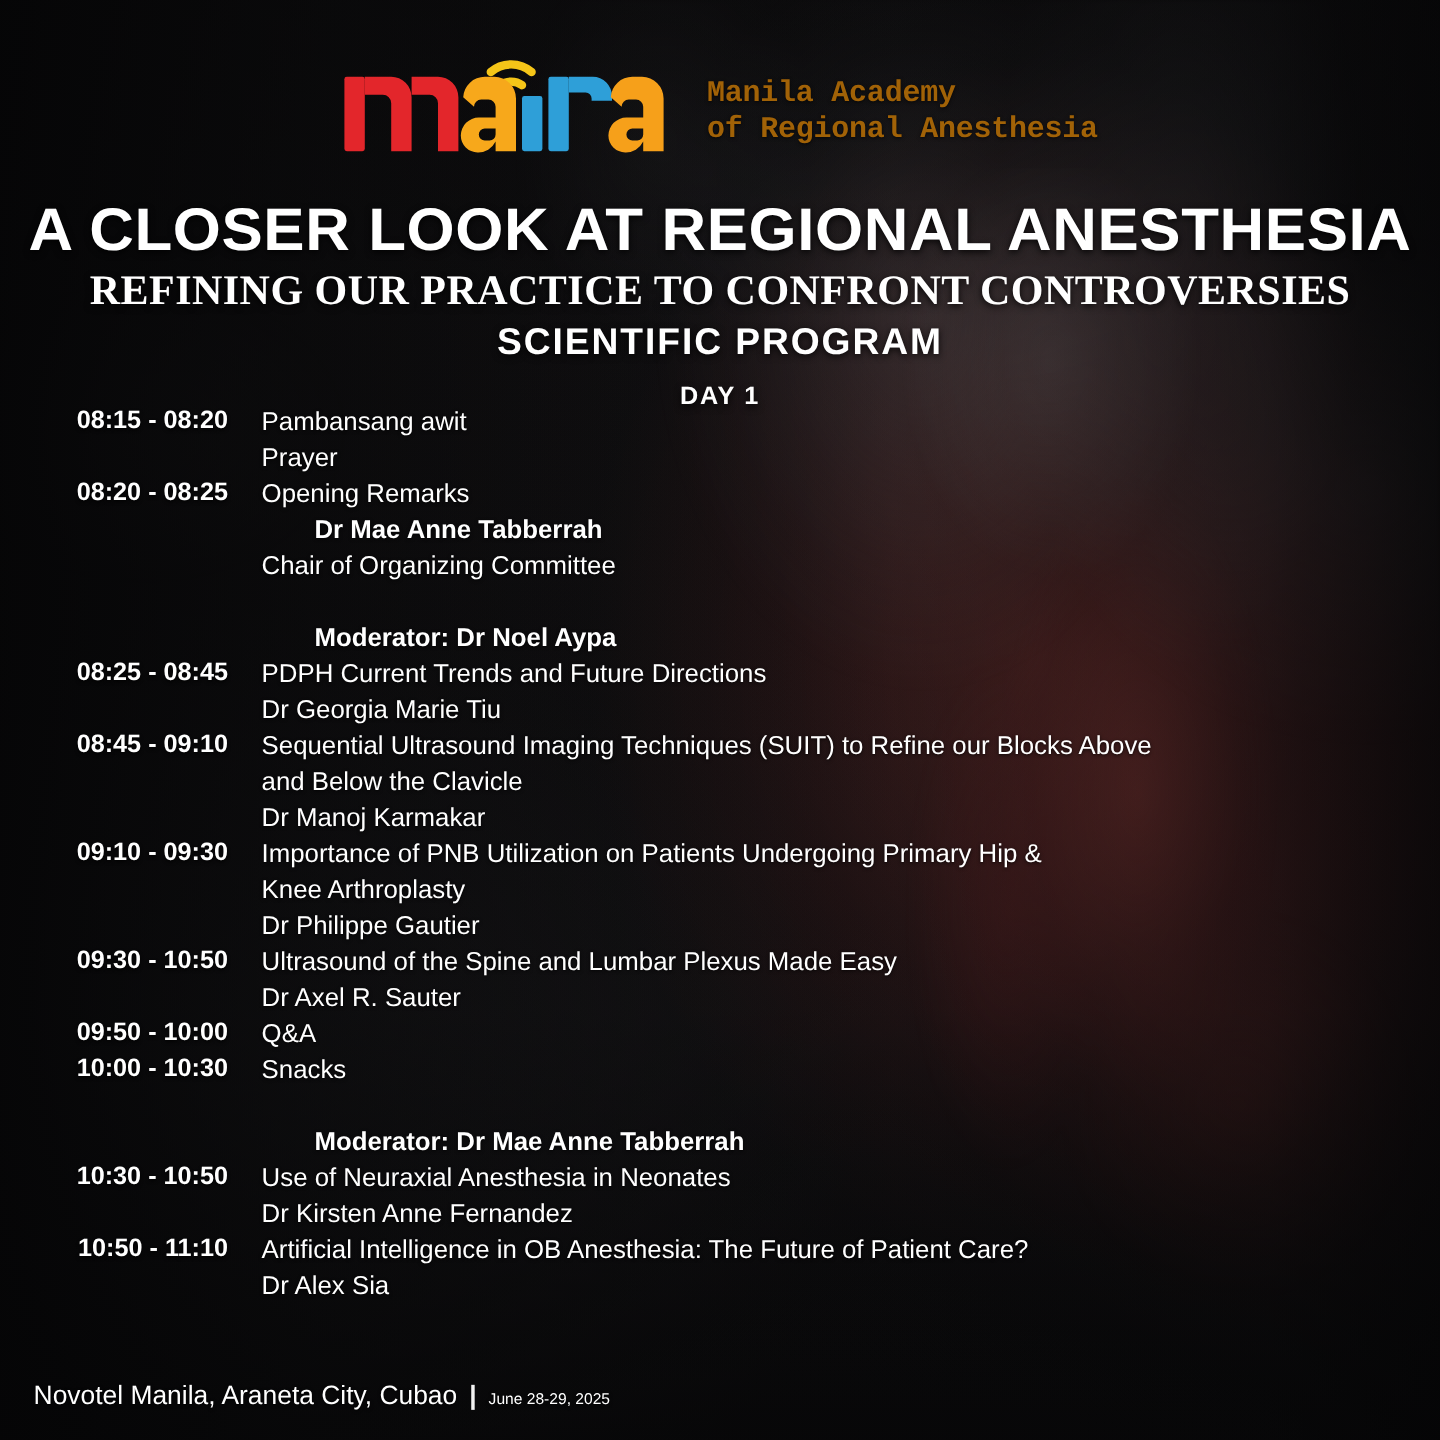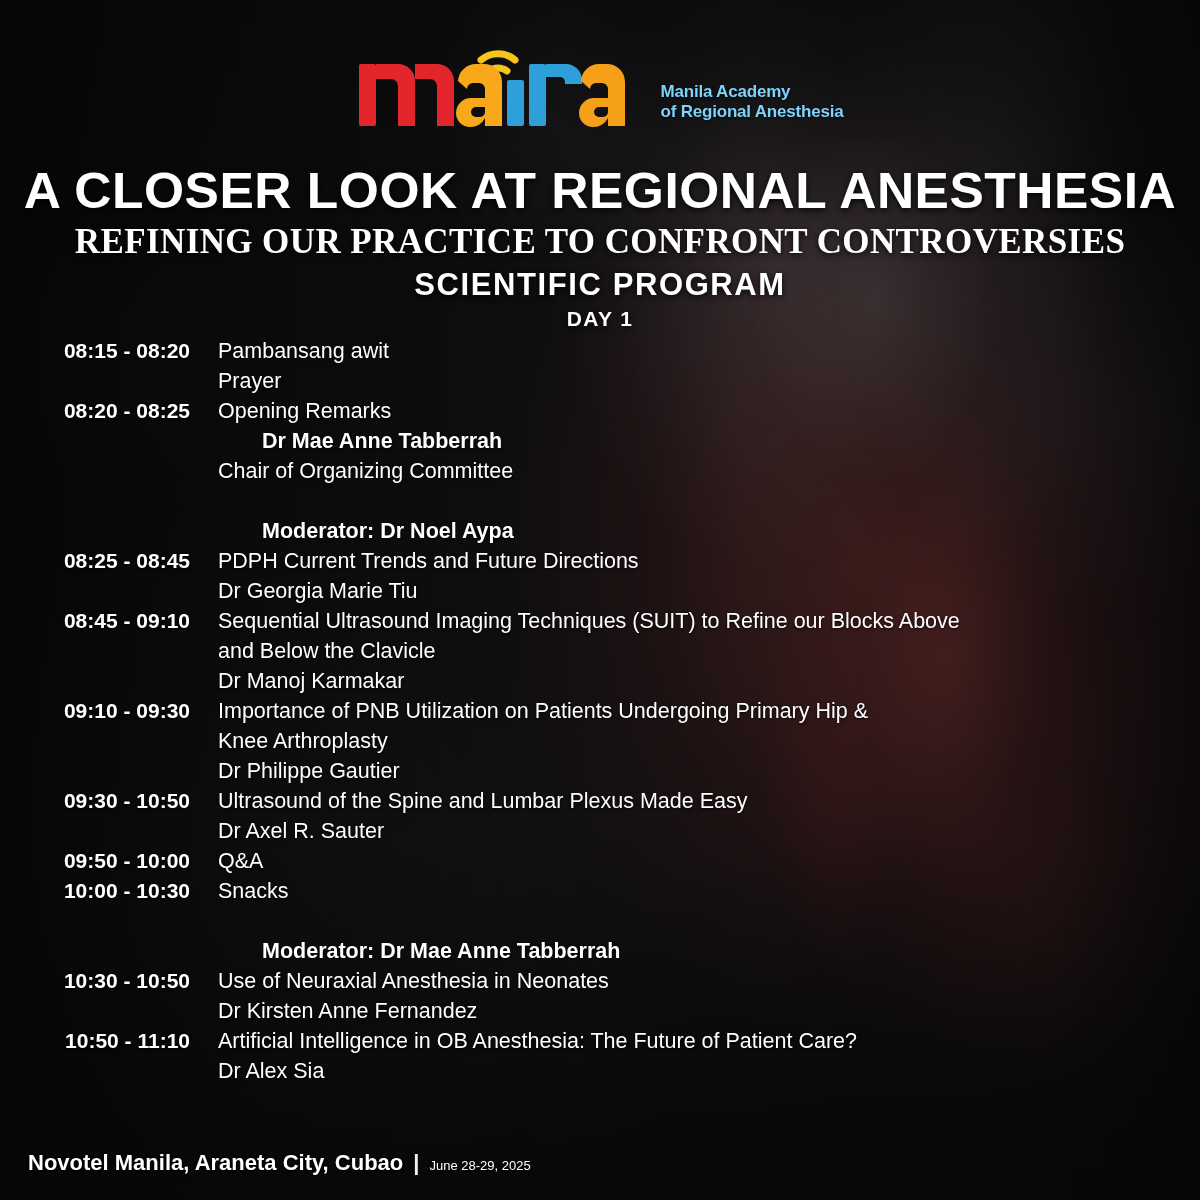--- a/index.html
+++ b/index.html
@@ -61,26 +61,26 @@
   .logo {
     display:flex; align-items:flex-end; gap:14px;
   }
   .logo-mark {
     position:relative;
     height:98px; width:290px;
     display:flex; align-items:flex-end;
   }
   .logo-mark svg { display:block; }
   .logo-text {
-    font-family:Liberation Sans, sans-serif;
-    font-weight:bold;
-    font-size:17px;
+    font-family:Liberation Mono, monospace;
+    font-weight:bold;
+    font-size:25px;
     line-height:1.18;
     letter-spacing:-0.2px;
-    color:#7dd3fc;
+    color:#a16207;
     padding-bottom:10px;
     text-shadow:0 1px 3px rgba(0,0,0,0.7);
   }
 
   
   .titles { position:absolute; left:0; right:0; top:166px; text-align:center; }
   .title-main {
     font-family:"Liberation Sans", sans-serif;
     font-weight:bold;
     font-size:50px;
@@ -105,21 +105,21 @@
     font-size:31px;
     letter-spacing:1.6px;
     margin-top:6px;
     text-transform:uppercase;
     text-shadow:0 2px 6px rgba(0,0,0,0.85);
   }
   .title-day {
     font-weight:bold;
     font-size:21px;
     letter-spacing:1.4px;
-    margin-top:4px;
+    margin-top:16px;
     text-transform:uppercase;
     text-shadow:0 2px 6px rgba(0,0,0,0.85);
   }
 
   
   .program {
     position:absolute;
     left:60px; top:336px; width:1090px;
   }
   .row { display:flex; align-items:flex-start; }
@@ -143,21 +143,21 @@
   .line.bold { font-weight:bold;margin-left:44px; }
   .spacer { height:30px; }
 
   
   .footer {
     position:absolute;
     left:28px; bottom:24px;
     display:flex; align-items:baseline; gap:10px;
   }
   .footer-venue {
-    font-size:22px; font-weight:bold;
+    font-size:22px; font-weight:normal;
     text-shadow:0 1px 3px rgba(0,0,0,0.9);
   }
   .footer-sep {
     font-size:22px; font-weight:bold; opacity:0.95;
   }
   .footer-date {
     font-size:13px; font-weight:normal;
     text-shadow:0 1px 3px rgba(0,0,0,0.9);
   }
 </style>

